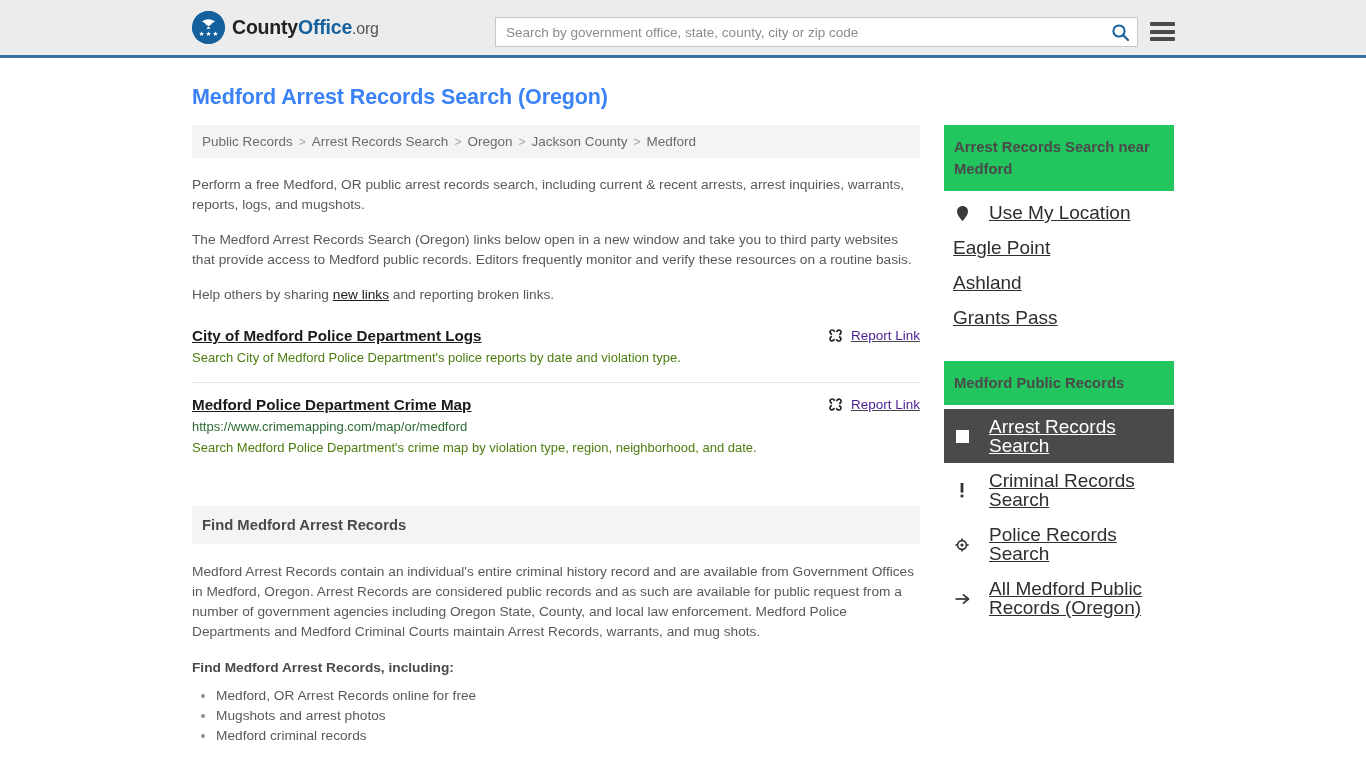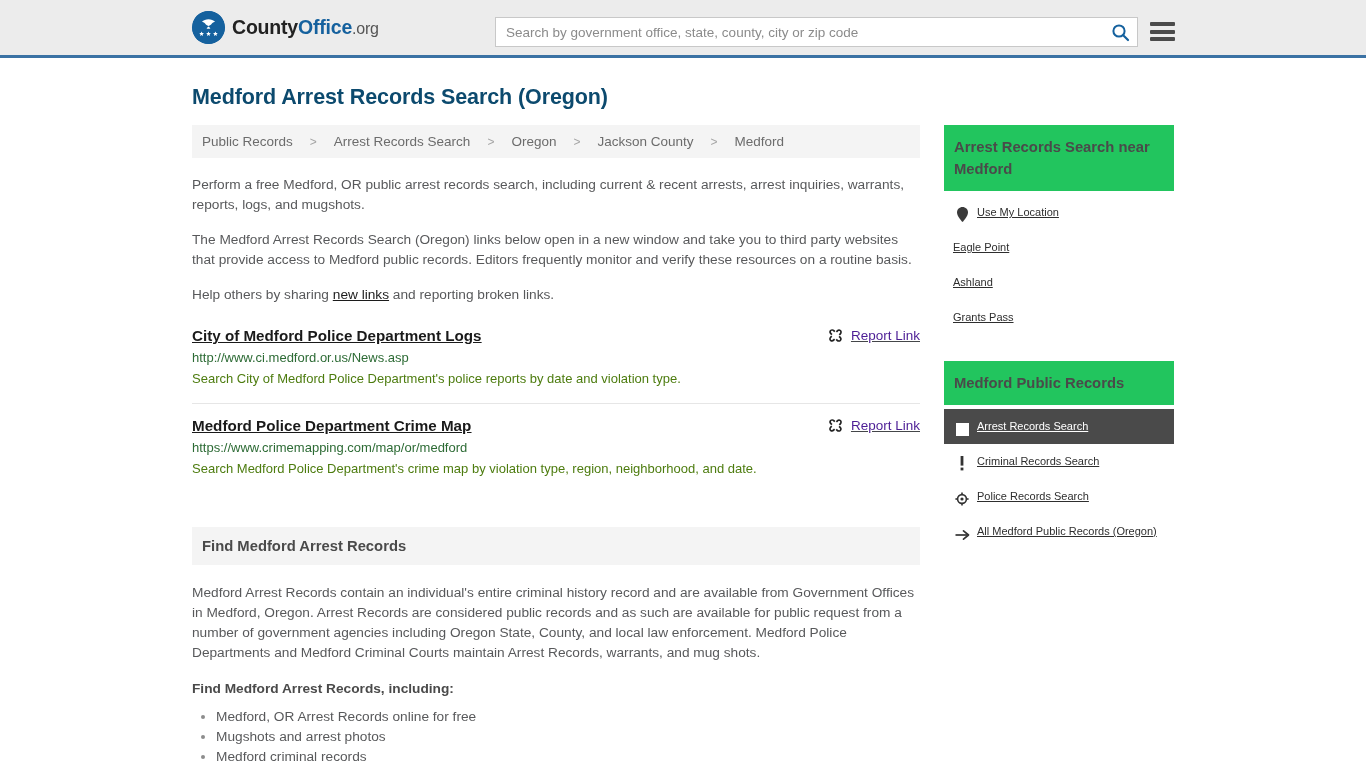--- a/index.html
+++ b/index.html
@@ -98,42 +98,42 @@
 
   
   .page {
     width: 1366px;
     padding: 0 192px;
     position: relative;
   }
   .page-title {
     font-size: 21.5px;
     font-weight: bold;
-    color: #0c4a6e;
+    color: #3b82f6;
     margin: 27px 0 0 0;
     letter-spacing: -0.1px;
   }
   .content-row {
     display: flex;
     align-items: flex-start;
     margin-top: 15px;
   }
   .main-col { width: 728px; flex: 0 0 728px; }
   .side-col { width: 230px; flex: 0 0 230px; margin-left: 24px; }
 
   
   .breadcrumb {
     background: #f4f4f4;
     padding: 9px 10px;
     font-size: 13.5px;
     color: #6c6c6c;
     display: flex;
     flex-wrap: wrap;
     align-items: center;
-    gap: 11px;
+    gap: 0;
   }
   .breadcrumb a {
     color: #6c6c6c;
     text-decoration: none;
   }
   .breadcrumb .sep { margin: 0 6px; color: #a5a5a5; font-size: 12px; }
 
   
   .intro p {
     font-size: 13.7px;
@@ -239,26 +239,27 @@
   .card-head h2 {
     margin: 0;
     font-size: 14.8px;
     font-weight: bold;
     color: #4a4a4a;
     line-height: 22px;
   }
   .card-list { padding-top: 4px; }
   .card-item {
     display: flex;
-    align-items: flex-end;
+    align-items: center;
     padding: 8px 9px;
-    font-size: 11px;
+    font-size: 19px;
     line-height: 19px;
     text-decoration: none;
     color: #2e2e2e;
+    gap: 12px;
   }
   .card-item .ico {
     flex: 0 0 18px;
     width: 18px;
     display: flex;
     align-items: center;
     justify-content: center;
     margin-right: 6px;
     margin-top: 1px;
   }
@@ -344,21 +345,20 @@
             <a class="report-link" href="#">
               <svg width="15" height="15" viewBox="0 0 16 16" aria-hidden="true">
                 <path d="M2.2 2.2c1.5-1.5 3.5-1.1 4.6 0l1.1 1.1-1.3 1.3-1.1-1.1c-.6-.6-1.5-.7-2 -.2s-.4 1.4.2 2l1.1 1.1-1.3 1.3L2.4 6.6C1.2 5.5.7 3.7 2.2 2.2z" fill="#222"></path>
                 <path d="M13.8 13.8c-1.5 1.5-3.5 1.1-4.6 0l-1.1-1.1 1.3-1.3 1.1 1.1c.6.6 1.5.7 2 .2s.4-1.4-.2-2l-1.1-1.1 1.3-1.3 1.1 1.1c1.2 1.1 1.7 2.9.2 4.4z" fill="#222"></path>
                 <path d="M2.2 13.8c-1.5-1.5-1.1-3.5 0-4.6l1.1-1.1 1.3 1.3-1.1 1.1c-.6.6-.7 1.5-.2 2s1.4.4 2-.2l1.1-1.1 1.3 1.3-1.1 1.1c-1.1 1.2-2.9 1.7-4.4.2z" fill="#222"></path>
                 <path d="M13.8 2.2c1.5 1.5 1.1 3.5 0 4.6l-1.1 1.1-1.3-1.3 1.1-1.1c.6-.6.7-1.5.2-2s-1.4-.4-2 .2L9.6 4.8 8.3 3.5l1.1-1.1c1.1-1.2 2.9-1.7 4.4-.2z" fill="#222"></path>
               </svg>
               <span>Report Link</span>
             </a>
           </div>
-          <a class="result-url" href="#">http://www.ci.medford.or.us/News.asp</a>
           <div class="result-desc">Search City of Medford Police Department's police reports by date and violation type.</div>
         </div>
 
         <div class="result">
           <div class="result-head">
             <a class="result-title" href="#">Medford Police Department Crime Map</a>
             <a class="report-link" href="#">
               <svg width="15" height="15" viewBox="0 0 16 16" aria-hidden="true">
                 <path d="M2.2 2.2c1.5-1.5 3.5-1.1 4.6 0l1.1 1.1-1.3 1.3-1.1-1.1c-.6-.6-1.5-.7-2 -.2s-.4 1.4.2 2l1.1 1.1-1.3 1.3L2.4 6.6C1.2 5.5.7 3.7 2.2 2.2z" fill="#222"></path>
                 <path d="M13.8 13.8c-1.5 1.5-3.5 1.1-4.6 0l-1.1-1.1 1.3-1.3 1.1 1.1c.6.6 1.5.7 2 .2s.4-1.4-.2-2l-1.1-1.1 1.3-1.3 1.1 1.1c1.2 1.1 1.7 2.9.2 4.4z" fill="#222"></path>

